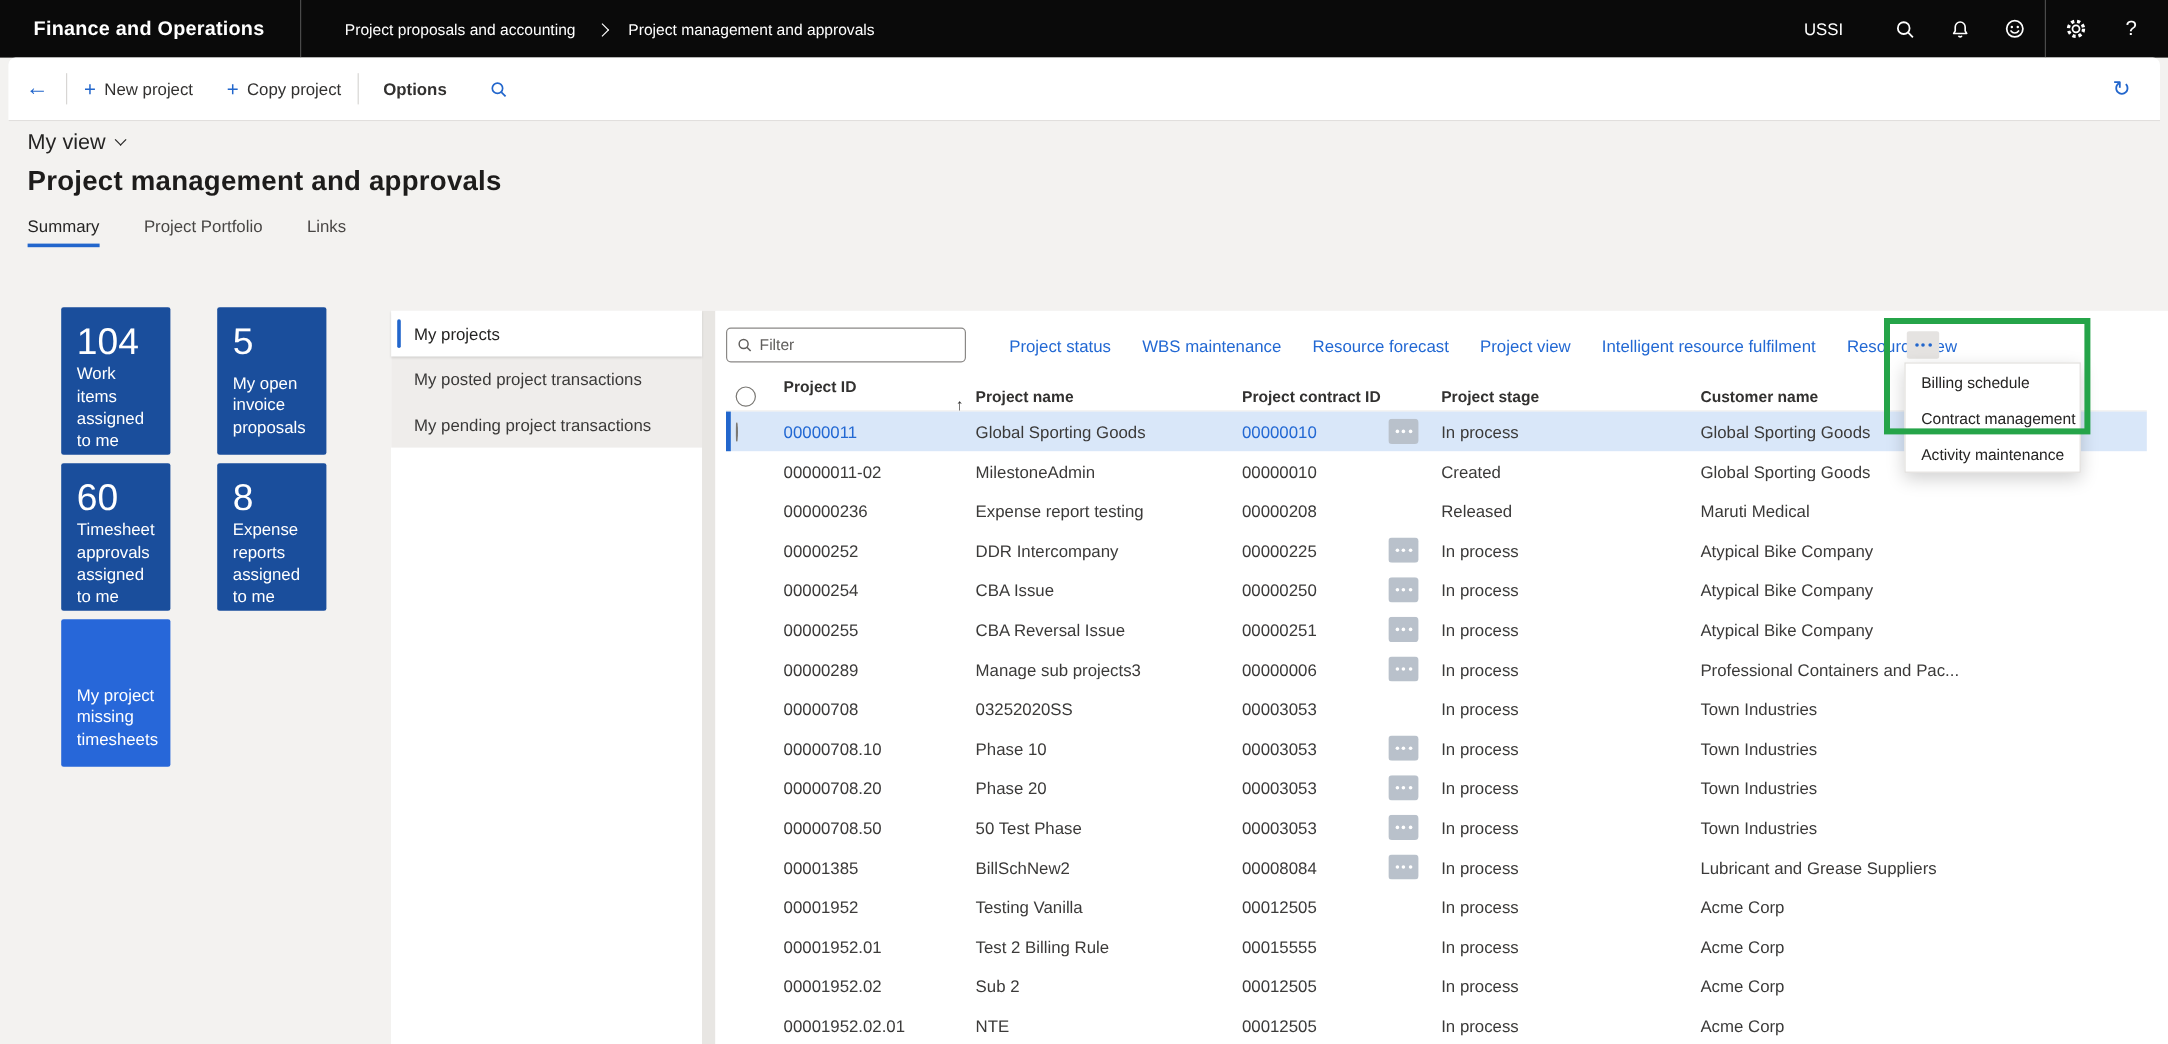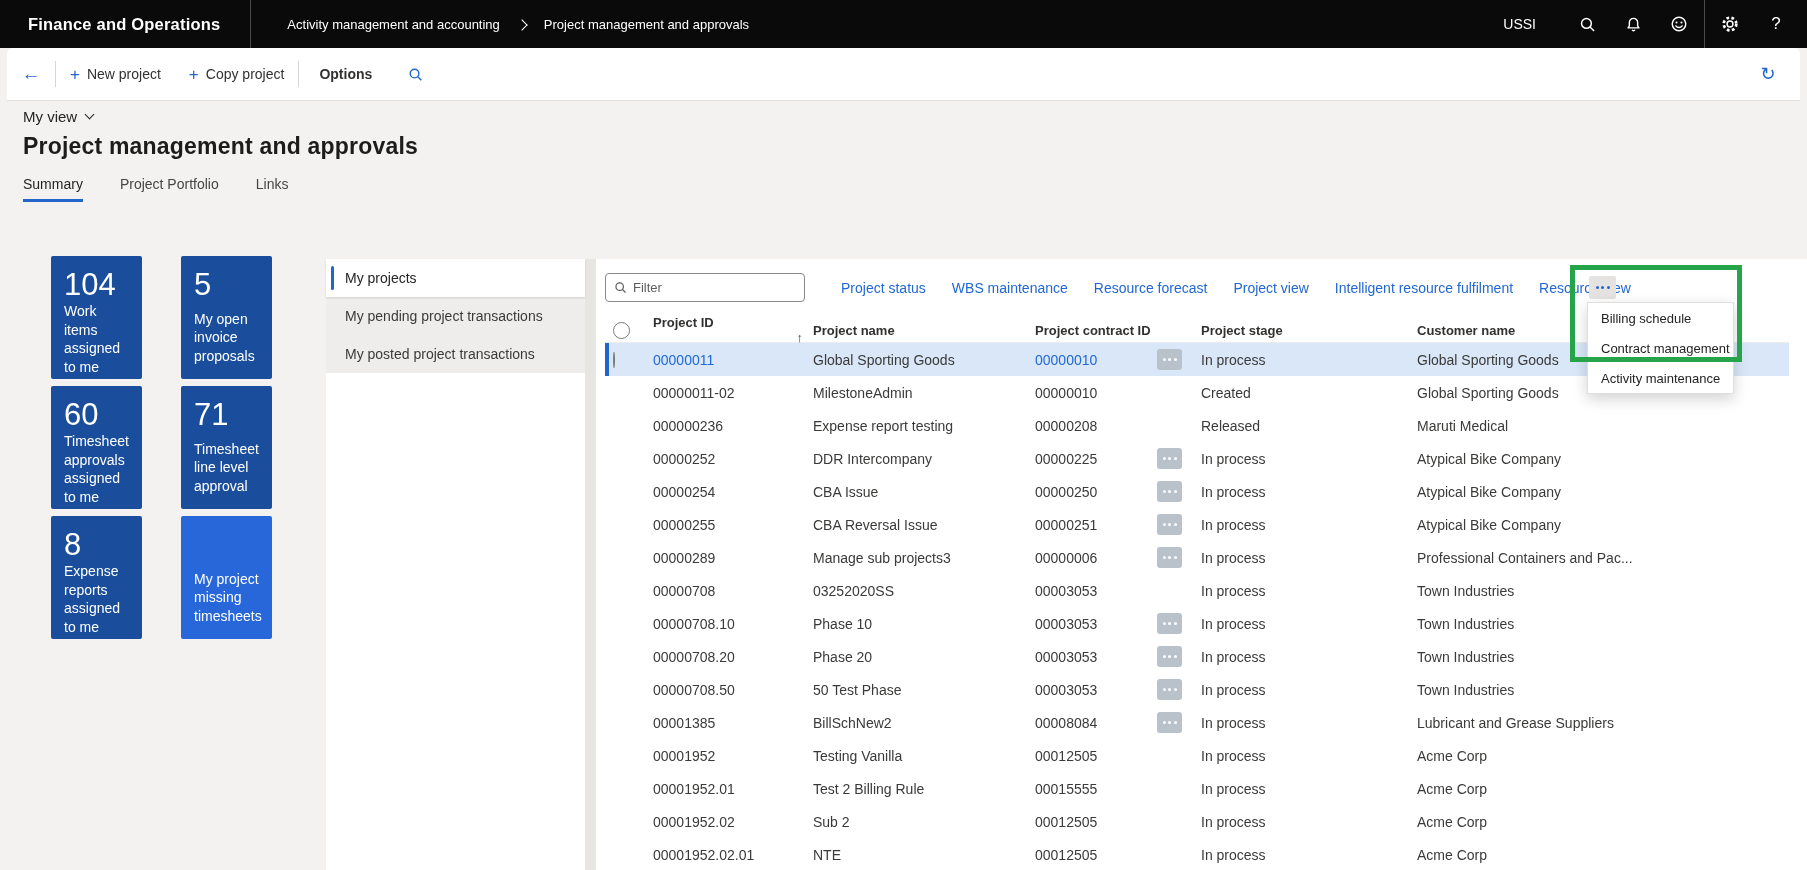--- a/index.html
+++ b/index.html
@@ -38,21 +38,21 @@
   .cmd { display:flex; align-items:center; gap:7px; font-size:14px; color:#323130;
          padding:0 14px; height:100%; white-space:nowrap; }
   .plus { color:var(--accent,#2266cc); font-size:17px; font-weight:400; line-height:1; }
   .options-btn { font-weight:700; padding:0 20px; }
   .tbar-search { color:var(--accent,#2266cc); padding:0 16px; display:flex; align-items:center; }
   .refresh-btn { margin-left:auto; margin-right:16px; color:var(--accent,#2266cc);
                  font-size:18px; width:32px; text-align:center; }
 
   
   .page-head { position:absolute; left:23px; top:108px; }
-  .view-row { display:flex; align-items:center; gap:9px; font-size:15px; color:#252423; }
+  .view-row { display:flex; align-items:center; gap:9px; font-size:18px; color:#252423; }
   .chev-down { display:inline-block; width:7px; height:7px;
                border-right:1.5px solid #252423; border-bottom:1.5px solid #252423;
                transform:rotate(45deg); margin-top:-4px; }
   .page-title { margin-top:8px; font-size:23px; font-weight:700; color:#1d1c1b; letter-spacing:.2px; }
   .tabs { display:flex; gap:37px; margin-top:16px; }
   .tab { font-size:14px; color:#484644; padding-bottom:7px; border-bottom:3px solid transparent; white-space:nowrap; }
   .tab.active { color:#252423; border-bottom-color:var(--accent,#2266cc); }
 
   
   .tiles { position:absolute; left:23px; top:256px; width:250px;
@@ -117,21 +117,21 @@
   .green-box { position:absolute; left:1570px; top:265px; width:172px; height:97px;
                border:5px solid var(--highlight-green,#25a449); z-index:40; pointer-events:none; }
 </style>
 </head>
 <body>
 
 <div class="topbar">
   <div class="app-name">Finance and Operations</div>
   <div class="tb-divider"></div>
   <div class="breadcrumb">
-    <span class="crumb">Activity management and accounting</span>
+    <span class="crumb">Project proposals and accounting</span>
     <span class="chev-right"></span>
     <span class="crumb">Project management and approvals</span>
   </div>
   <div class="tb-spacer"></div>
   <div class="env">USSI</div>
   <div class="tb-icon">
     <svg width="17" height="17" viewBox="0 0 16 16">
         <circle cx="7" cy="7" r="4.6" fill="none" stroke="currentColor" stroke-width="1.4"></circle>
         <line x1="10.4" y1="10.4" x2="14.2" y2="14.2" stroke="currentColor" stroke-width="1.4"></line>
       </svg>
@@ -210,46 +210,42 @@
     <div class="tile dark">
       <div class="tile-count">5</div>
       <div class="tile-label">My open invoice proposals</div>
     </div>
 
     <div class="tile dark">
       <div class="tile-count">60</div>
       <div class="tile-label">Timesheet approvals assigned to me</div>
     </div>
 
-    <div class="tile dark">
-      <div class="tile-count">71</div>
-      <div class="tile-label">Timesheet line level approval</div>
-    </div>
 
     <div class="tile dark">
       <div class="tile-count">8</div>
       <div class="tile-label">Expense reports assigned to me</div>
     </div>
 
 
     <div class="tile light">
       <div class="tile-count" style="visibility: hidden;"></div>
       <div class="tile-label">My project missing timesheets</div>
     </div>
 
 </div>
 
 <div class="panel">
   <div class="nav-col">
 
       <div class="nav-item selected">My projects</div>
 
+      <div class="nav-item">My posted project transactions</div>
+
       <div class="nav-item">My pending project transactions</div>
-
-      <div class="nav-item">My posted project transactions</div>
 
   </div>
   <div class="gutter"></div>
 
   <div class="grid-area">
     <div class="filter-row">
       <div class="filter-box">
         <span style="display:flex;">
           <svg width="13" height="13" viewBox="0 0 16 16">
               <circle cx="7" cy="7" r="4.6" fill="none" stroke="currentColor" stroke-width="1.5"></circle>

